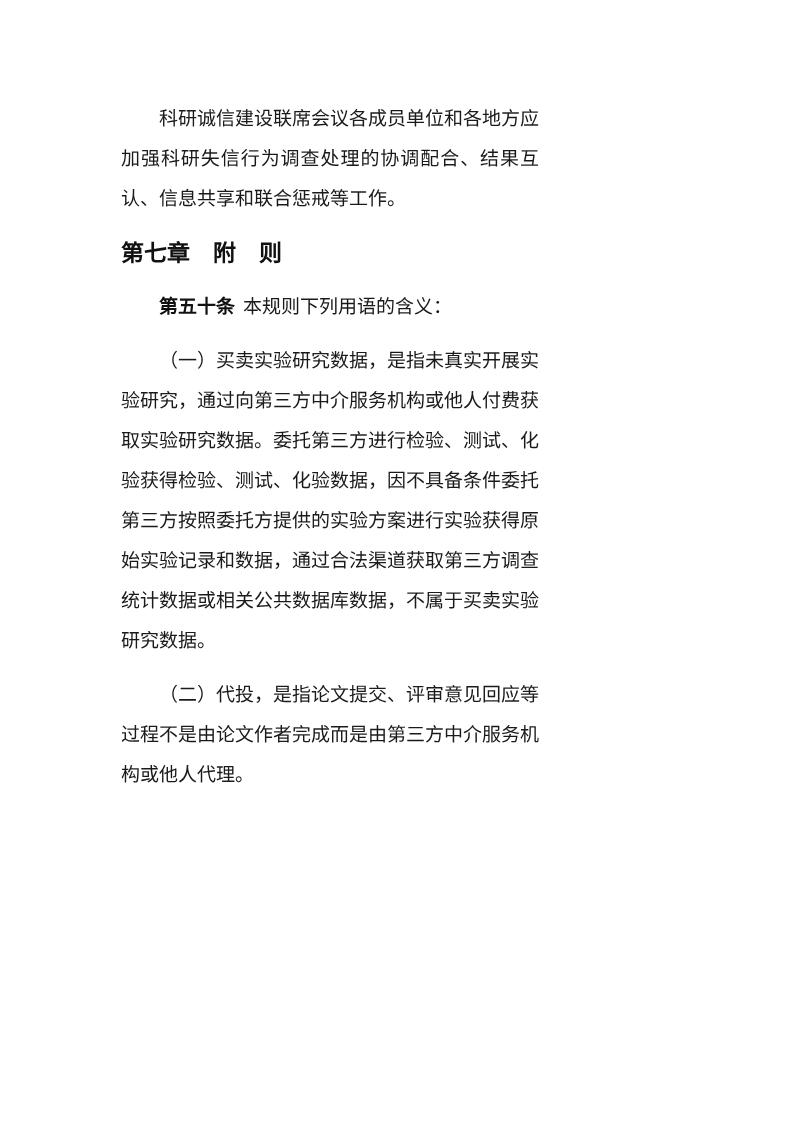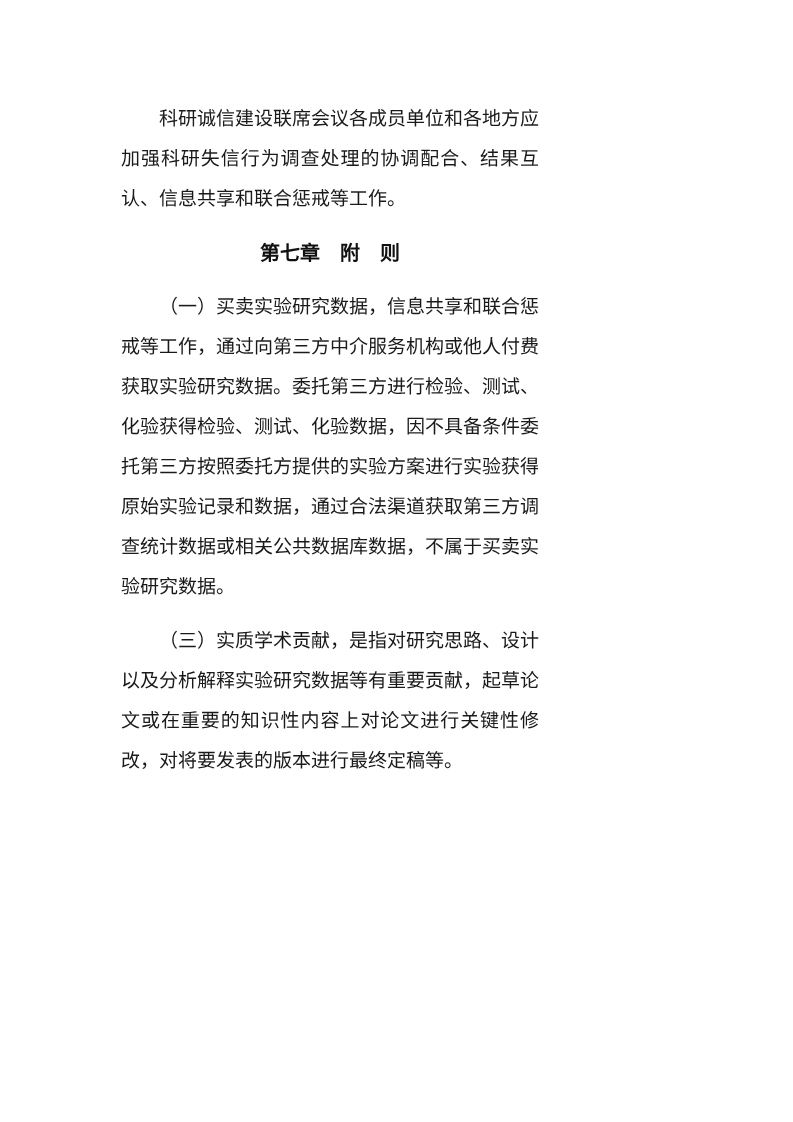--- a/index.html
+++ b/index.html
@@ -26,43 +26,45 @@
     font-size: 19px;
     line-height: 40px;
     text-align: justify;
     text-justify: inter-ideograph;
     text-indent: 2em;
     color: #1a1a1a;
     word-break: break-all;
   }
   .chapter-heading {
     margin: 0 0 14px 0;
-    font-size: 20px;
+    font-size: 23px;
     line-height: 40px;
     font-weight: bold;
-    text-align: center;
     text-indent: 0;
     color: #111111;
   }
   .article-label {
     font-weight: bold;
     margin-right: 0.42em;
     color: #111111;
   }
 </style>
 </head>
 <body>
 
 <div class="page">
 
   <p class="para">科研诚信建设联席会议各成员单位和各地方应加强科研失信行为调查处理的协调配合、结果互认、信息共享和联合惩戒等工作。</p>
 
   <p class="para chapter-heading">第七章　附　则</p>
 
+  <p class="para">
+    <span class="article-label">第五十条</span><span>本规则下列用语的含义：</span>
+  </p>
 
-  <p class="para">（一）买卖实验研究数据，信息共享和联合惩戒等工作，通过向第三方中介服务机构或他人付费获取实验研究数据。委托第三方进行检验、测试、化验获得检验、测试、化验数据，因不具备条件委托第三方按照委托方提供的实验方案进行实验获得原始实验记录和数据，通过合法渠道获取第三方调查统计数据或相关公共数据库数据，不属于买卖实验研究数据。</p>
+  <p class="para">（一）买卖实验研究数据，是指未真实开展实验研究，通过向第三方中介服务机构或他人付费获取实验研究数据。委托第三方进行检验、测试、化验获得检验、测试、化验数据，因不具备条件委托第三方按照委托方提供的实验方案进行实验获得原始实验记录和数据，通过合法渠道获取第三方调查统计数据或相关公共数据库数据，不属于买卖实验研究数据。</p>
 
+  <p class="para">（二）代投，是指论文提交、评审意见回应等过程不是由论文作者完成而是由第三方中介服务机构或他人代理。</p>
 
-  <p class="para">（三）实质学术贡献，是指对研究思路、设计以及分析解释实验研究数据等有重要贡献，起草论文或在重要的知识性内容上对论文进行关键性修改，对将要发表的版本进行最终定稿等。</p>
 
 
 
 </div>
 
 </body></html>

